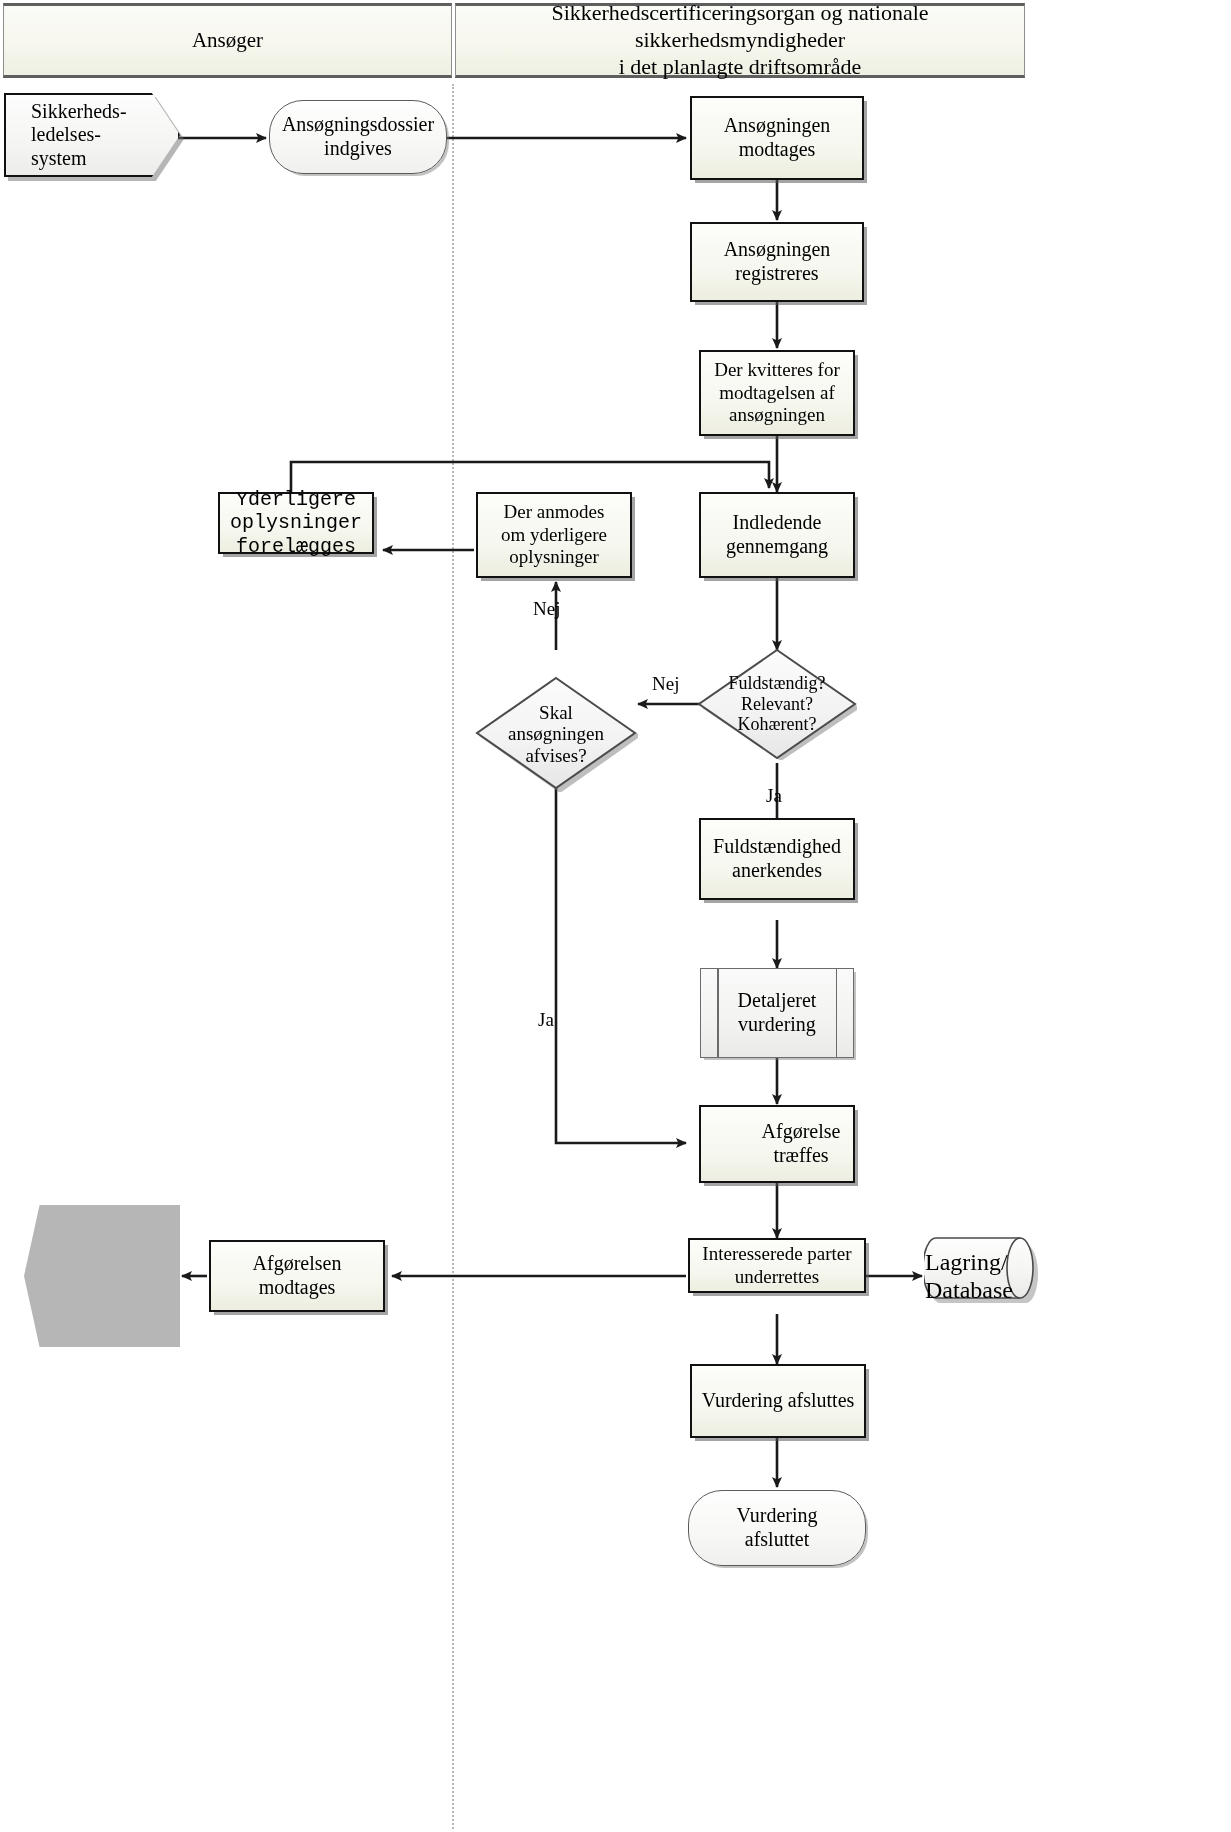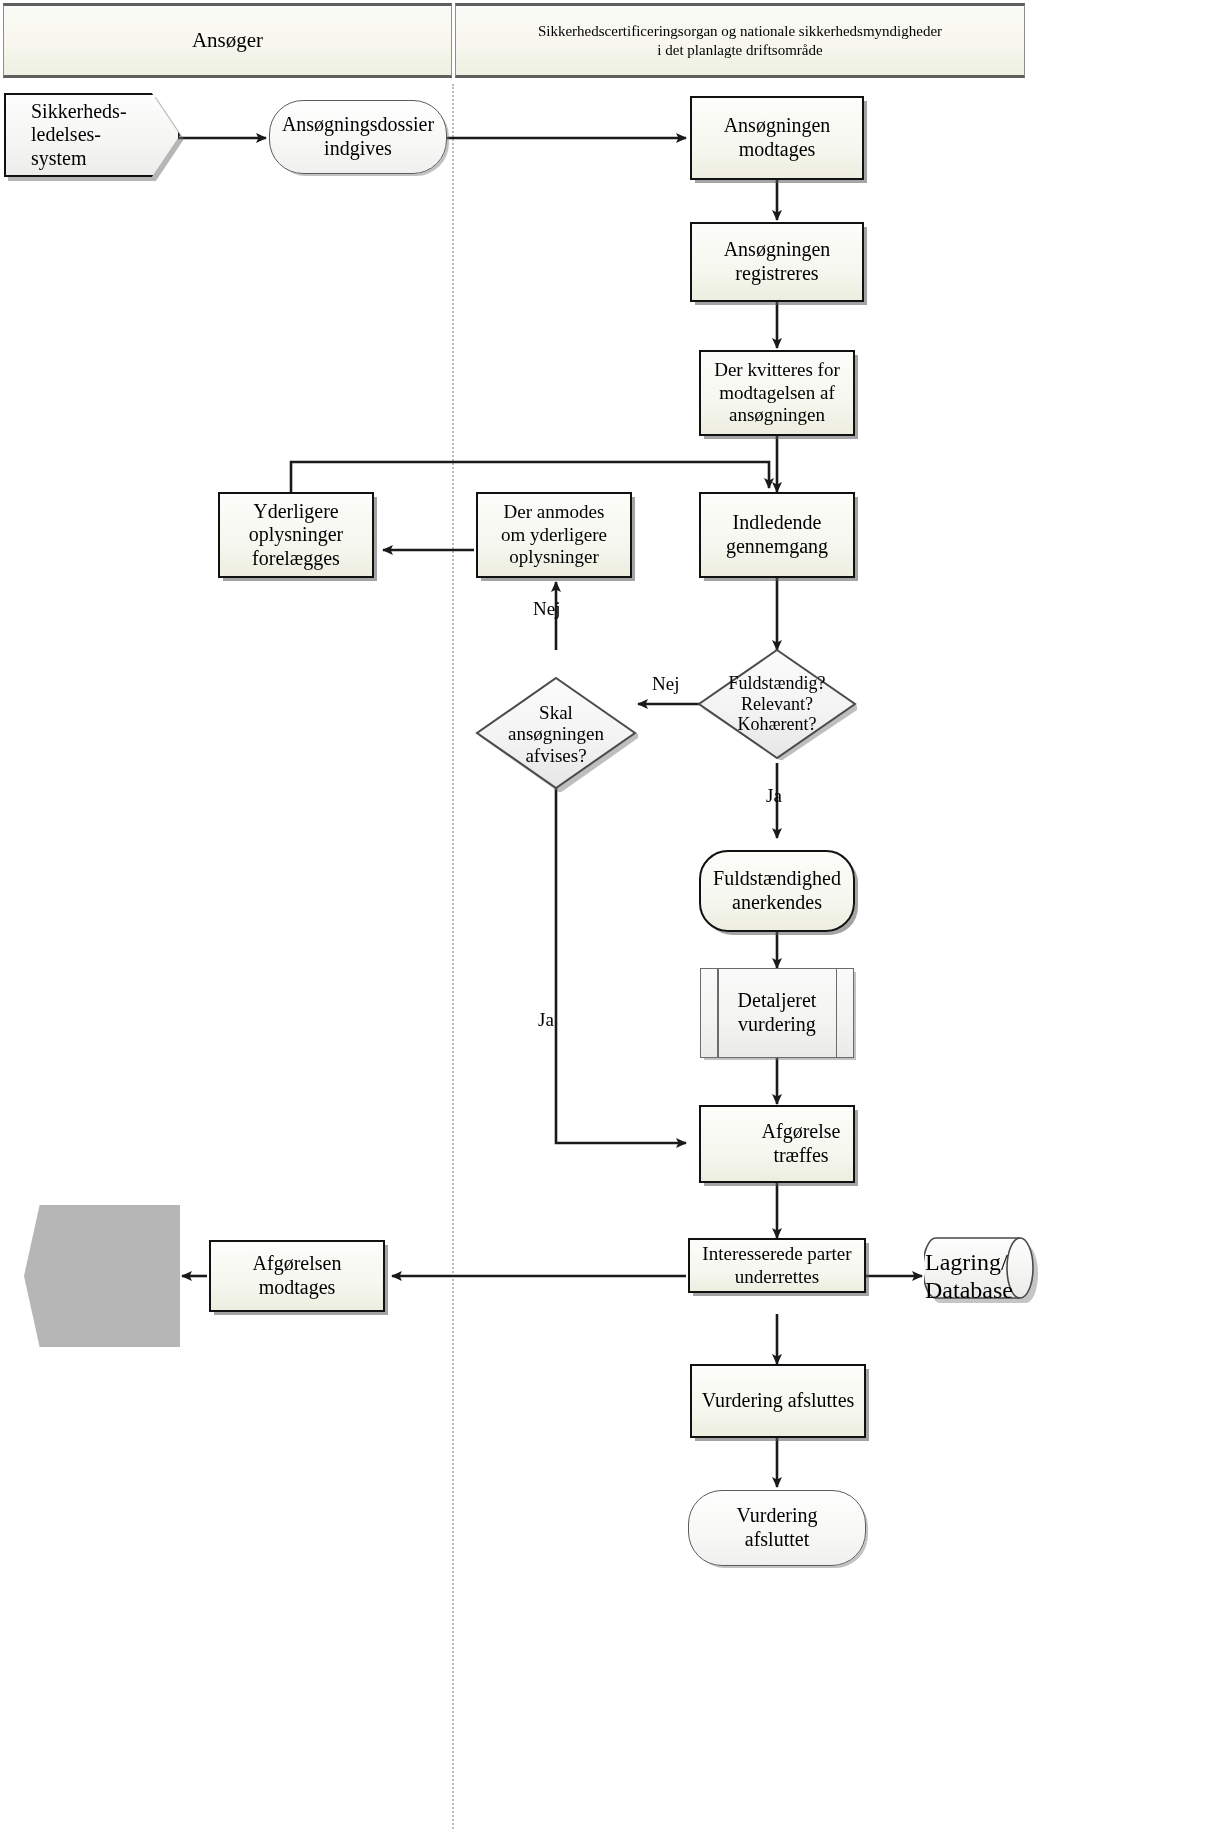--- a/index.html
+++ b/index.html
@@ -22,21 +22,21 @@
     background: linear-gradient(to bottom, #fbfbf7 0%, #f7f7ee 55%, #eef0e2 100%);
     border: 1px solid #8e8e8e;
     border-top: 3px solid #5e5e5e;
     border-bottom: 3px solid #5e5e5e;
     display: flex; align-items: center; justify-content: center;
     text-align: center;
     line-height: 1.22;
     font-size: 21px;
   }
   .lane-header.applicant { left: 3px; top: 3px; width: 449px; height: 75px; }
-  .lane-header.authority { left: 455px; top: 3px; width: 570px; height: 75px; font-size: 15px; padding: 0 6px; }
+  .lane-header.authority { left: 455px; top: 3px; width: 570px; height: 75px; font-size: 22px; padding: 0 6px; }
 
   .lane-divider {
     position: absolute;
     left: 452px; top: 84px; width: 0; height: 1745px;
     border-left: 2px dotted #b9b9b9;
   }
 
   
   .node {
     position: absolute;
@@ -233,21 +233,21 @@
     <span class="lbl">Indledende
 gennemgang</span>
   </div>
 
   <div class="node proc" style="left:476px; top:492px; width:156px; height:86px; font-size:19px;">
     <span class="lbl">Der anmodes
 om yderligere
 oplysninger</span>
   </div>
 
-  <div class="node proc" style="left:218px; top:492px; width:156px; height:86px;">
+  <div class="node proc" style="left:218px; top:492px; width:156px; height:62px;font-family:Liberation Mono, monospace;">
     <span class="lbl">Yderligere
 oplysninger
 forelægges</span>
   </div>
 
   <div class="diamond-wrap" style="left:697px; top:648px; width:160px; height:112px;">
     <svg viewBox="0 0 160 112" preserveAspectRatio="none">
       <defs>
         <linearGradient id="dg1" x1="0" y1="0" x2="0" y2="1">
           <stop offset="0%" stop-color="#fcfcfc"></stop>
@@ -273,21 +273,21 @@
         </linearGradient>
       </defs>
       <polygon points="86,7 167,60 86,117 5,60" fill="rgba(110,110,110,0.45)"></polygon>
       <polygon points="82,2 161,57 82,112 3,57" fill="url(#dg2)" stroke="#4a4a4a" stroke-width="2"></polygon>
     </svg>
     <div class="dtext" style="font-size:19px">Skal
 ansøgningen
 afvises?</div>
   </div>
 
-  <div class="node proc" style="left:699px; top:850px; width:156px; height:82px;border-radius:29px;">
+  <div class="node proc" style="left:699px; top:818px; width:156px; height:82px;">
     <span class="lbl">Fuldstændighed
 anerkendes</span>
   </div>
 
   <div class="node subproc" style="left:700px; top:968px; width:154px; height:90px;">
     <span class="bar l"></span>
     <span class="bar r"></span>
     <span class="lbl">Detaljeret
 vurdering</span>
   </div>

